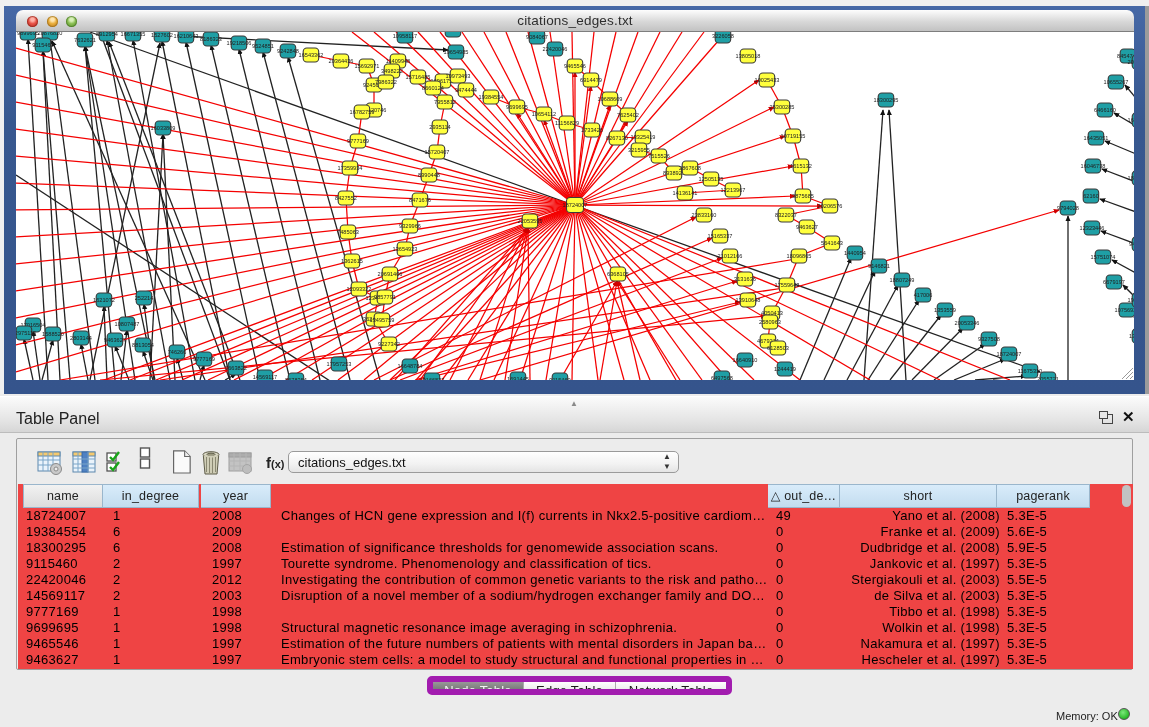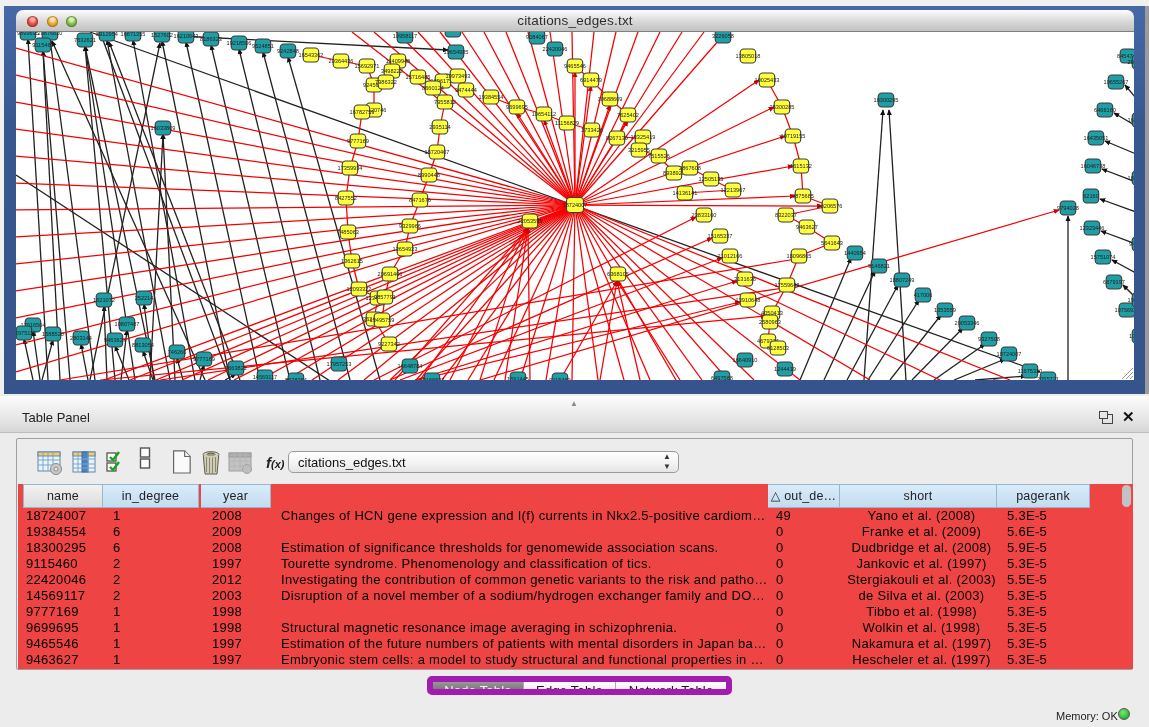--- a/index.html
+++ b/index.html
@@ -16,21 +16,21 @@
 .tl{position:absolute;top:15.5px;width:11px;height:11px;border-radius:50%}
 .tl.r{left:26.5px;background:radial-gradient(circle at 50% 32%,#ffb2a8 0 18%,#e85448 45%,#c33a31 90%);box-shadow:inset 0 0 1px 1px rgba(120,20,10,.55)}
 .tl.o{left:46.5px;background:radial-gradient(circle at 50% 32%,#ffe6b0 0 18%,#eaaf3c 45%,#c98a28 90%);box-shadow:inset 0 0 1px 1px rgba(130,85,10,.55)}
 .tl.g{left:66px;background:radial-gradient(circle at 50% 32%,#d8f0b8 0 18%,#8cc054 45%,#699e38 90%);box-shadow:inset 0 0 1px 1px rgba(50,95,20,.55)}
 .canvas{position:absolute;left:16px;top:31px;width:1118px;height:349px;background:#fff;overflow:hidden}
 
 .tp{position:absolute;left:0;top:394px;width:1149px;height:333px;background:#ececec}
 .tp-head{position:absolute;left:0;top:2px;width:1149px;height:37px;
  background:linear-gradient(#fbfbfb,#e3e3e3 70%,#d6d6d6);border-top:1px solid #fff;
  border-bottom:1px solid #bcbcbc}
-.tp-title{position:absolute;left:22px;top:13px;font-size:13px;color:#222}
+.tp-title{position:absolute;left:16px;top:13px;font-size:16px;color:#222}
 .splitter{position:absolute;left:567px;top:3px;width:14px;height:7px;color:#8a8a8a;font-size:8px;line-height:7px;text-align:center}
 .float-ic{position:absolute;left:1102px;top:17px;width:11px;height:10px;border:1.4px solid #444}
 .float-ic:before{content:"";position:absolute;left:-4px;top:-4px;width:7px;height:6px;border:1.4px solid #444;background:#e8e8e8}
 .close-ic{position:absolute;left:1122px;top:11px;font-size:15px;font-weight:bold;color:#111}
 .inner{position:absolute;left:16px;top:44px;width:1117px;height:232px;
  background:#ececec;border:1px solid #9f9f9f;border-radius:2px}
 .toolbar{position:absolute;left:0;top:0;width:100%;height:40px}
 .ic{position:absolute;top:11px}
 .combo{position:absolute;left:271px;top:12px;width:391px;height:22px;border:1px solid #9a9a9a;
  border-radius:5px;background:linear-gradient(#fff,#f2f2f2 60%,#e4e4e4);
@@ -41,21 +41,21 @@
 .tbl{position:absolute;left:1px;top:45px;width:1115px;height:185px;background:#ef4444;overflow:hidden}
 .thead{position:absolute;left:5px;top:0;height:24px;width:1070px}
 .th{position:absolute;top:0;height:24px;background:linear-gradient(#d9ecfa,#c2dcef);
  border:1px solid #9ab6cc;border-left:none;font-size:12.5px;letter-spacing:.2px;color:#222;text-align:center;line-height:23px}
 .th.first{border-left:1px solid #9ab6cc;background:linear-gradient(#f2f2f2,#dcdcdc);}
 .trows{position:absolute;left:5px;top:24px;width:1090px}
 .tr{position:relative;height:16px;font-size:13px;letter-spacing:.3px;color:#000;white-space:nowrap}
 .tr div{position:absolute;top:0;height:16px;line-height:16px;overflow:hidden}
 .c0{left:3px;width:92px} .c1{left:90px;width:88px} .c2{left:189px;width:80px}
 .c3{left:258px;width:489px;text-overflow:ellipsis} .c4{left:753px;width:68px}
-.c5{left:820px;width:157px;text-align:center} .c6{left:984px;width:90px}
+.c5{left:820px;width:157px;text-align:right} .c6{left:984px;width:90px}
 .sb{position:absolute;right:2px;top:1px;width:9px;height:22px;border-radius:5px;background:#c2c2c2}
 
 .tabs{position:absolute;left:427px;top:282px;height:19px;display:flex;
  border:6px solid #a21caf;border-radius:5px;overflow:hidden;background:#fff}
 .tab{font-size:13px;font-weight:normal;letter-spacing:.2px;color:#1a1a1a;line-height:18px;text-align:center;
  background:linear-gradient(#fff,#eee);border-left:1px solid #aaa}
 .tab.sel{background:linear-gradient(#989898,#7b7b7b);color:#f5f5f5;border-left:none}
 .mem{position:absolute;left:1056px;top:316px;font-size:11px;color:#222}
 .memdot{position:absolute;left:1118px;top:314px;width:12px;height:12px;border-radius:50%;
  background:radial-gradient(circle at 40% 35%,#7ce87c,#28b828 70%,#159015);border:1px solid #555}
@@ -616,21 +616,21 @@
       <ellipse cx="13" cy="4.5" rx="4" ry="1.4" fill="#9a987f" stroke="#5f5d4a"></ellipse>
       <path d="M5.3 5.5 L7 24 h12 L20.7 5.5" fill="#cfcdb6" stroke="#5f5d4a"></path>
       <path d="M8.5 7v15M11.5 7.5v15.5M14.5 7.5v15.5M17.5 7v15" stroke="#8a8872" fill="none"></path>
     </svg>
     <svg class="ic" style="left:211px" width="26" height="26" viewBox="0 0 26 26">
       <rect x="1" y="3" width="22" height="18" fill="#c3c3c3" stroke="#9e9e9e"></rect>
       <rect x="1" y="3" width="22" height="4" fill="#adadad" stroke="#9e9e9e"></rect>
       <path d="M6 3v18M12 3v18M18 3v18M1 11h22M1 16h22" stroke="#b5b5b5" fill="none"></path>
       <circle cx="19" cy="19" r="4.5" fill="#bdbdbd" stroke="#a5a5a5"></circle>
     </svg>
-    <div class="ic" style="left:249px;top:15px;font-size:15px;font-style:italic;font-weight:bold;color:#222">f<span style="font-size:11px">(x)</span></div>
+    <div class="ic" style="left:249px;top:15px;font-size:15px;font-weight:bold;color:#222">f<span style="font-size:11px">(x)</span></div>
     <div class="combo">citations_edges.txt<div class="arr">▲<br>▼</div></div>
   </div>
   <div class="tbl">
     <div class="thead">
       <div class="th first" style="left:0px;width:80px">name</div>
       <div class="th" style="left:80px;width:96px">in_degree</div>
       <div class="th" style="left:178px;width:70px">year</div>
       <div class="th" style="left:745px;width:72px">△ out_de…</div>
       <div class="th" style="left:817px;width:157px">short</div>
       <div class="th" style="left:974px;width:93px">pagerank</div>

